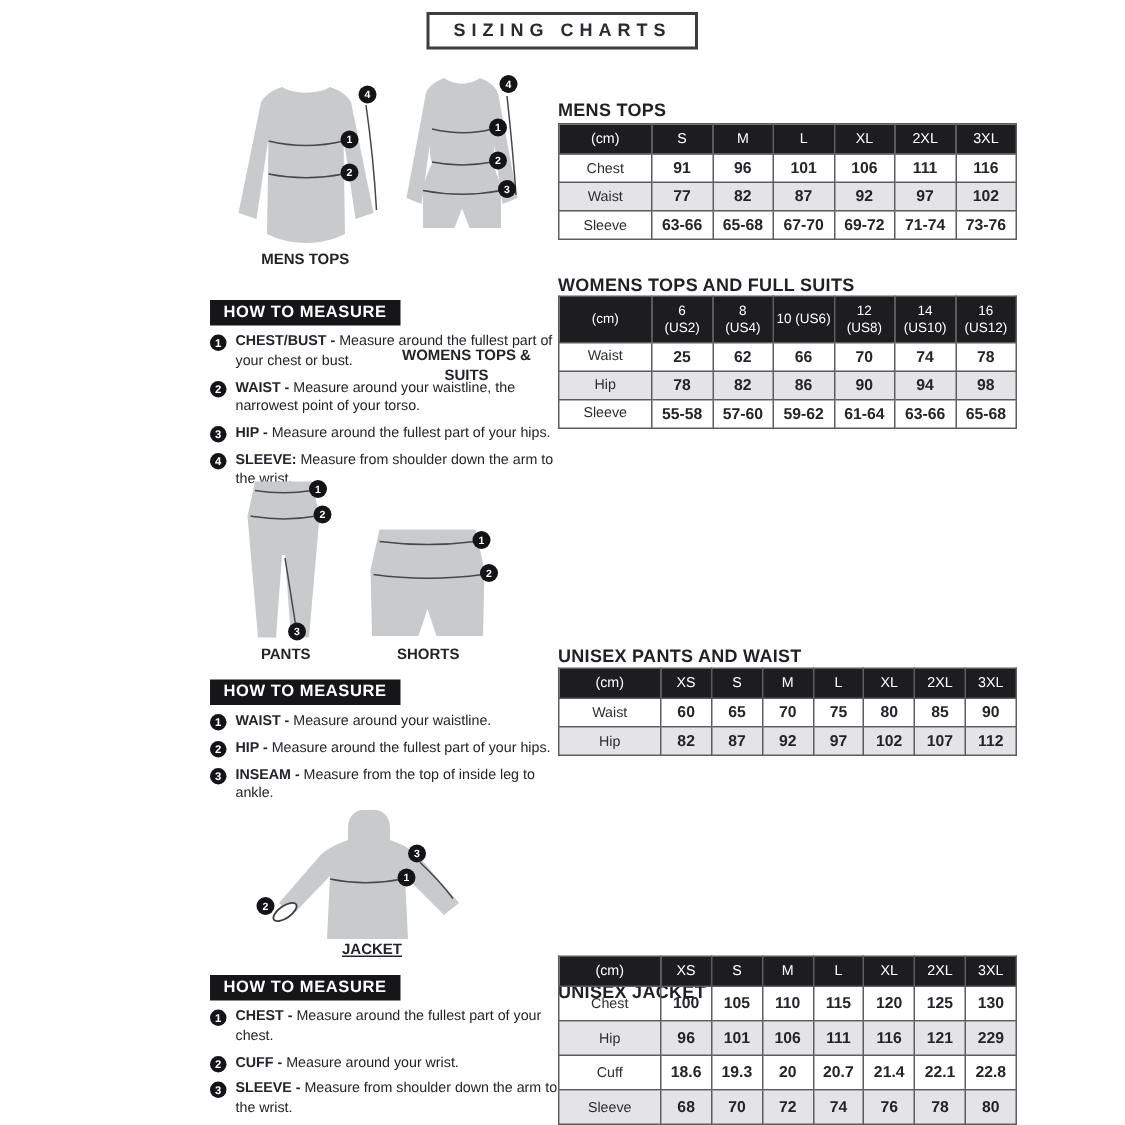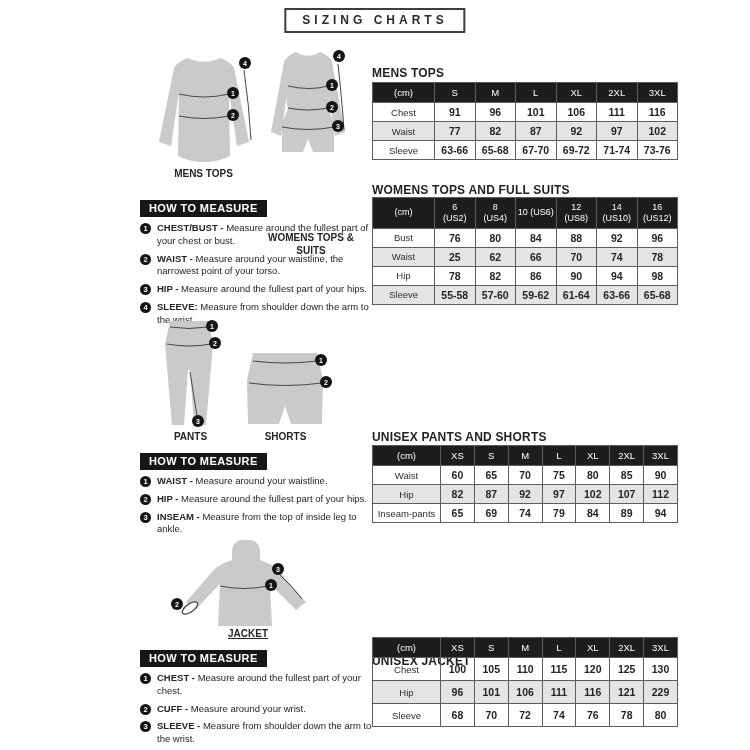--- a/index.html
+++ b/index.html
@@ -251,29 +251,20 @@
         <th>12
 (US8)</th>
         <th>14
 (US10)</th>
         <th>16
 (US12)</th>
       </tr>
     </thead>
     <tbody>
       <tr>
-        <th>Bust</th>
-        <td>76</td>
-        <td>80</td>
-        <td>84</td>
-        <td>88</td>
-        <td>92</td>
-        <td>96</td>
-      </tr>
-      <tr>
         <th>Waist</th>
         <td>25</td>
         <td>62</td>
         <td>66</td>
         <td>70</td>
         <td>74</td>
         <td>78</td>
       </tr>
       <tr>
         <th>Hip</th>
@@ -289,21 +280,21 @@
         <td>55-58</td>
         <td>57-60</td>
         <td>59-62</td>
         <td>61-64</td>
         <td>63-66</td>
         <td>65-68</td>
       </tr>
     </tbody>
   </table>
 
-<div class="abs sec-heading" style="left:372px;top:430px;">UNISEX PANTS AND SHORTS</div>
+<div class="abs sec-heading" style="left:372px;top:430px;">UNISEX PANTS AND WAIST</div>
 <table class="abs sz t7" style="left:372px;top:445px;">
     <colgroup>
       <col class="c0">
       <col>
       <col>
       <col>
       <col>
       <col>
       <col>
       <col>
@@ -334,30 +325,20 @@
       <tr>
         <th>Hip</th>
         <td>82</td>
         <td>87</td>
         <td>92</td>
         <td>97</td>
         <td>102</td>
         <td>107</td>
         <td>112</td>
       </tr>
-      <tr>
-        <th>Inseam-pants</th>
-        <td>65</td>
-        <td>69</td>
-        <td>74</td>
-        <td>79</td>
-        <td>84</td>
-        <td>89</td>
-        <td>94</td>
-      </tr>
     </tbody>
   </table>
 
 <div class="abs sec-heading" style="left:372px;top:622px;margin-top:32px;">UNISEX JACKET</div>
 <table class="abs sz t7 jk" style="left:372px;top:637px;">
     <colgroup>
       <col class="c0">
       <col>
       <col>
       <col>
@@ -393,20 +374,30 @@
         <th>Hip</th>
         <td>96</td>
         <td>101</td>
         <td>106</td>
         <td>111</td>
         <td>116</td>
         <td>121</td>
         <td>229</td>
       </tr>
       <tr>
+        <th>Cuff</th>
+        <td>18.6</td>
+        <td>19.3</td>
+        <td>20</td>
+        <td>20.7</td>
+        <td>21.4</td>
+        <td>22.1</td>
+        <td>22.8</td>
+      </tr>
+      <tr>
         <th>Sleeve</th>
         <td>68</td>
         <td>70</td>
         <td>72</td>
         <td>74</td>
         <td>76</td>
         <td>78</td>
         <td>80</td>
       </tr>
     </tbody>

